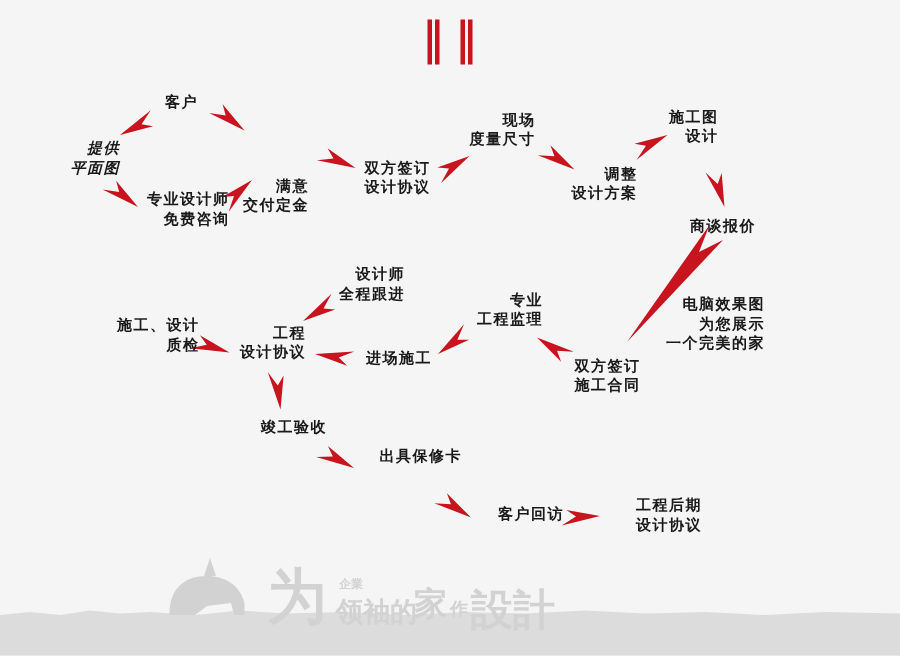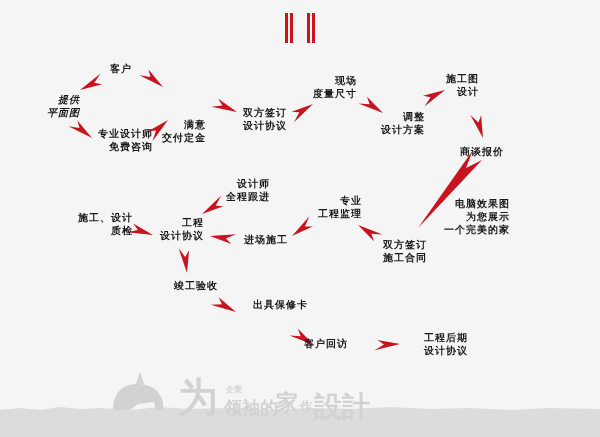--- a/index.html
+++ b/index.html
@@ -174,21 +174,21 @@
 <div class="node" style="left:160px;top:216px;">
   <div>工程</div>
   <div>设计协议</div>
 </div>
 <div class="node" style="left:174px;top:279px;">
   <div>竣工验收</div>
 </div>
 <div class="node" style="left:233px;top:298px;margin-left:20px;">
   <div>出具保修卡</div>
 </div>
-<div class="node" style="left:304px;top:337px;">
+<div class="node" style="left:332px;top:337px;">
   <div>客户回访</div>
 </div>
 <div class="node" style="left:424px;top:331px;">
   <div>工程后期</div>
   <div>设计协议</div>
 </div>
 
 <svg class="grass" viewBox="0 0 600 14" preserveAspectRatio="none">
   <path d="M0,14 L0,10 L20,8 L40,10 L60,7 L80,9 L100,8 L130,10 L160,7 L190,9 L230,8 L270,10 L310,8 L350,9 L390,7 L430,9 L470,8 L510,10 L550,8 L600,9 L600,14 Z" fill="#dcdcdc"></path>
 </svg>

